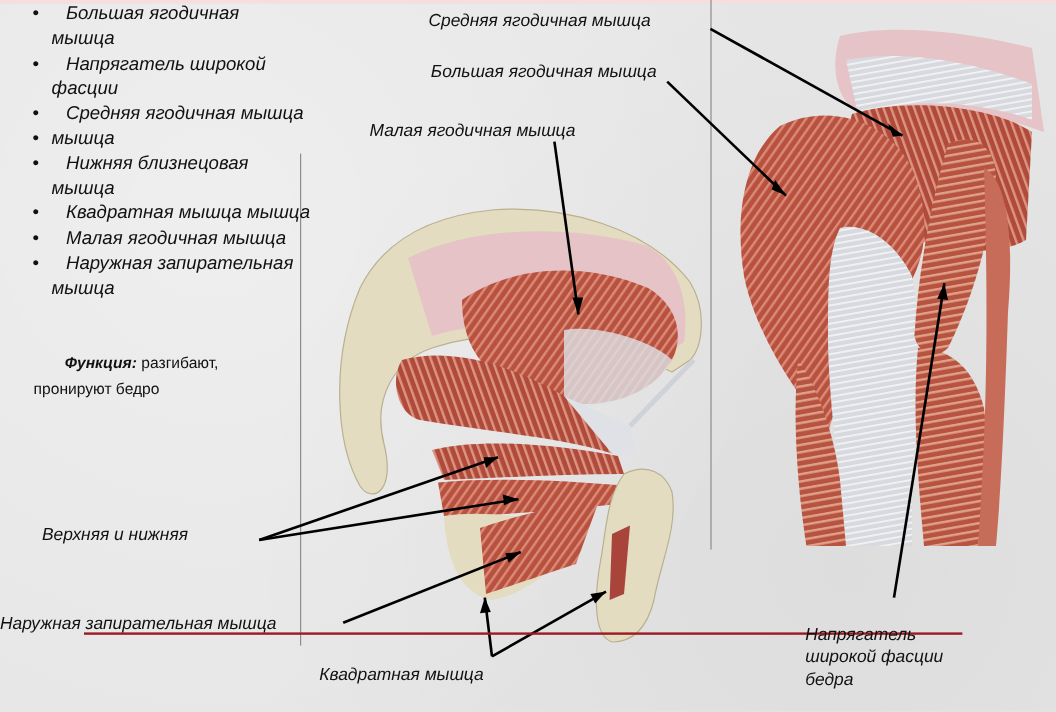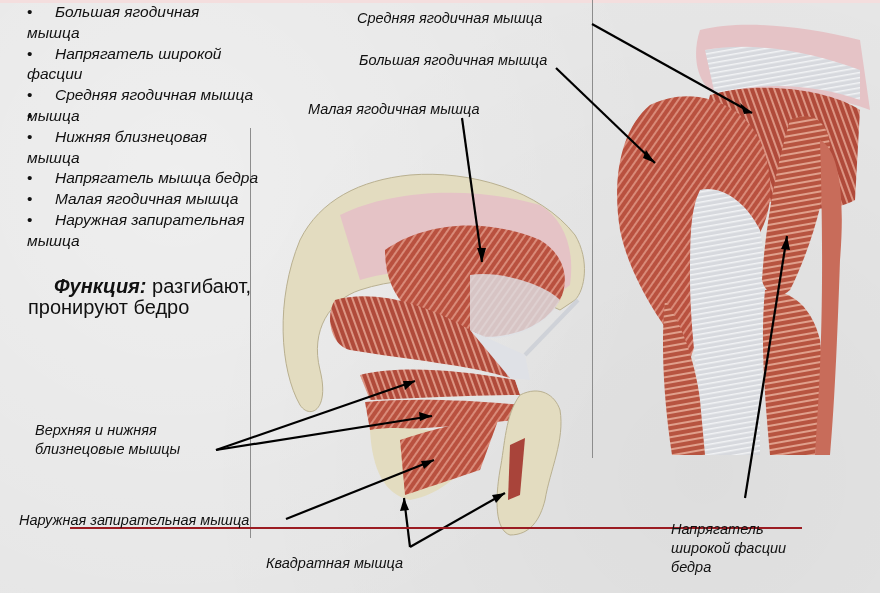--- a/index.html
+++ b/index.html
@@ -13,22 +13,22 @@
     color: #111;
   }
   .top-strip { position: absolute; left: 0; top: 0; width: 880px; height: 3px; background: #f4dede; }
   .vline { position: absolute; width: 1px; background: #8d8d8d; }
   .hline-red { position: absolute; height: 2px; background: #9b1c22; }
 
   .bullets { position: absolute; left: 27px; top: 2px; width: 250px; margin: 0; padding: 0; list-style: none; }
   .bullets li { position: relative; font-size: 15.5px; line-height: 20.8px; font-style: italic; padding-left: 0; }
   .bullets li .bul { position: absolute; left: 0; font-style: normal; }
   .bullets li .first { padding-left: 28px; display: inline; }
-  .bullets li .wrap { display: block; margin-left: 0; }
-  .func { position: absolute; left: 28px; top: 276px; width: 240px; font-size: 20px; line-height: 21px; }
+  .bullets li .wrap { display: block; margin-left: 16px; }
+  .func { position: absolute; left: 28px; top: 292px; width: 240px; font-size: 13px; line-height: 21px; }
   .func .lbl { font-weight: bold; font-style: italic; }
   .func .indent { padding-left: 26px; }
 
   .label { position: absolute; font-style: italic; font-size: 14.5px; line-height: 19px; white-space: nowrap; }
 
   svg.art { position: absolute; left: 0; top: 0; }
 </style>
 </head>
 <body>
 
@@ -125,38 +125,37 @@
 </svg>
 
 <div class="hline-red" style="left:70px;top:527px;width:732px;"></div>
 
 <ul class="bullets">
   <li><span class="bul">•</span><span class="first">Большая ягодичная</span><span class="wrap">мышца</span></li>
   <li><span class="bul">•</span><span class="first">Напрягатель широкой</span><span class="wrap">фасции</span></li>
   <li><span class="bul">•</span><span class="first">Средняя ягодичная мышца</span></li>
   <li><span class="bul">•</span><span class="wrap">мышца</span></li>
   <li><span class="bul">•</span><span class="first">Нижняя близнецовая</span><span class="wrap">мышца</span></li>
-  <li><span class="bul">•</span><span class="first">Напрягатель мышца бедра</span></li>
+  <li><span class="bul">•</span><span class="first">Квадратная мышца мышца</span></li>
   <li><span class="bul">•</span><span class="first">Малая ягодичная мышца</span></li>
   <li><span class="bul">•</span><span class="first">Наружная запирательная</span><span class="wrap">мышца</span></li>
 </ul>
 
 <div class="func">
   <div class="indent"><span class="lbl">Функция:</span> <span>разгибают,</span></div>
   <div>пронируют бедро</div>
 </div>
 
 <div class="label" style="left:357px;top:9px;">Средняя ягодичная мышца</div>
 <div class="label" style="left:329px;top:51px;margin-left:30px;">Большая ягодичная мышца</div>
 <div class="label" style="left:308px;top:100px;">Малая ягодичная мышца</div>
 
-<div class="label" style="left:35px;top:421px;">
+<div class="label" style="left:35px;top:437px;">
   <div>Верхняя и нижняя</div>
-  <div>близнецовые мышцы</div>
 </div>
-<div class="label" style="left:19px;top:511px;">Наружная запирательная мышца</div>
+<div class="label" style="left:0;top:511px;">Наружная запирательная мышца</div>
 <div class="label" style="left:266px;top:554px;">Квадратная мышца</div>
 
 <div class="label" style="left:671px;top:520px;line-height:19px;">
   <div>Напрягатель</div>
   <div>широкой фасции</div>
   <div>бедра</div>
 </div>
 
 </body></html>

